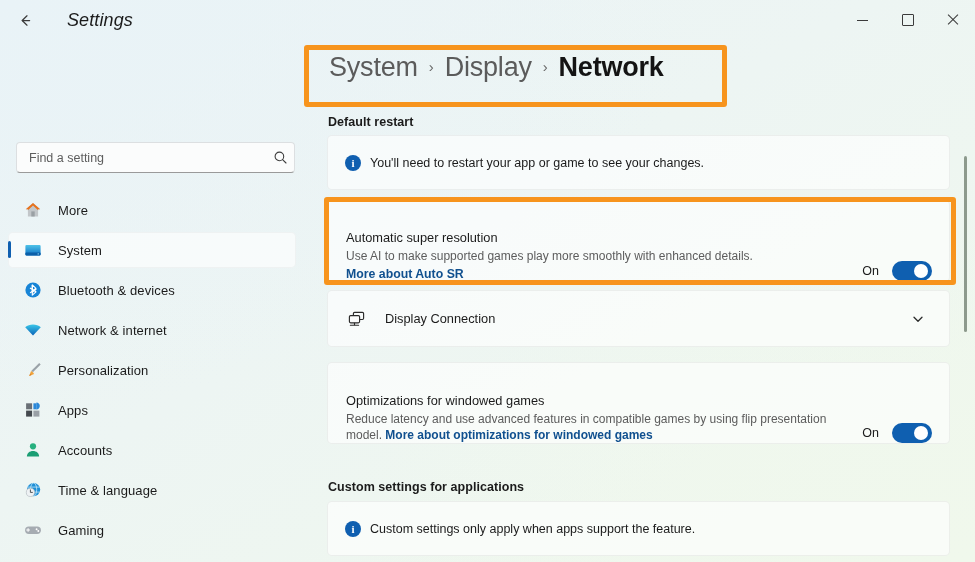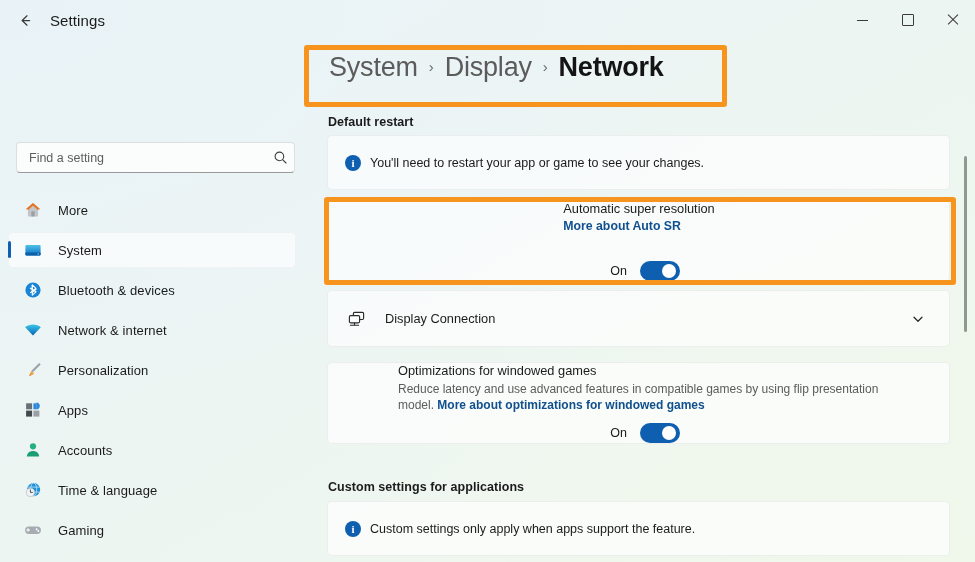--- a/index.html
+++ b/index.html
@@ -37,24 +37,25 @@
     align-items: center;
   }
   .back-btn {
     width: 34px; height: 30px;
     margin-left: 8px;
     display: flex; align-items: center; justify-content: center;
     border-radius: 5px;
     cursor: pointer;
   }
   .app-title {
-    margin-left: 8px;
-    font-size: 15px;
+    margin-left: 25px;
+    font-size: 18px;
     color: #1b1b1b;
     letter-spacing: .1px;
+    font-style: italic;
   }
   .win-controls {
     position: absolute;
     right: 0; top: 0;
     display: flex;
     height: 40px;
   }
   .win-btn {
     width: 45px; height: 40px;
     display: flex; align-items: center; justify-content: center;
@@ -223,25 +224,24 @@
     flex: none;
     margin-right: 9px;
   }
   .info-text {
     font-size: 12.5px;
     color: #1b1b1b;
   }
 
   .setting-row {
     display: flex;
-    align-items: center;
+    align-items: flex-end;
     height: 100%;
     padding: 0 17px 0 18px;
     box-sizing: border-box;
-    flex-direction: column;
   }
   .setting-txt { flex: 1; min-width: 0; }
   .setting-title {
     font-size: 12.8px;
     color: #1b1b1b;
     margin-bottom: 3px;
   }
   .setting-desc {
     font-size: 12px;
     color: #5c5c5c;
@@ -512,20 +512,21 @@
       <div class="info-row">
         <div class="info-ico">i</div>
         <div class="info-text">You'll need to restart your app or game to see your changes.</div>
       </div>
     </div>
 
     <div class="card" style="top:160px; height:82px;">
       <div class="setting-row">
         <div class="setting-txt">
           <div class="setting-title">Automatic super resolution</div>
+          <div class="setting-desc">Use AI to make supported games play more smoothly with enhanced details.</div>
           <div class="link-line">
             <span class="inline-link">More about Auto SR</span>
           </div>
         </div>
         <div class="toggle-group">
           <span class="toggle-state">On</span>
           <div class="toggle">
             <div class="knob"></div>
           </div>
         </div>

